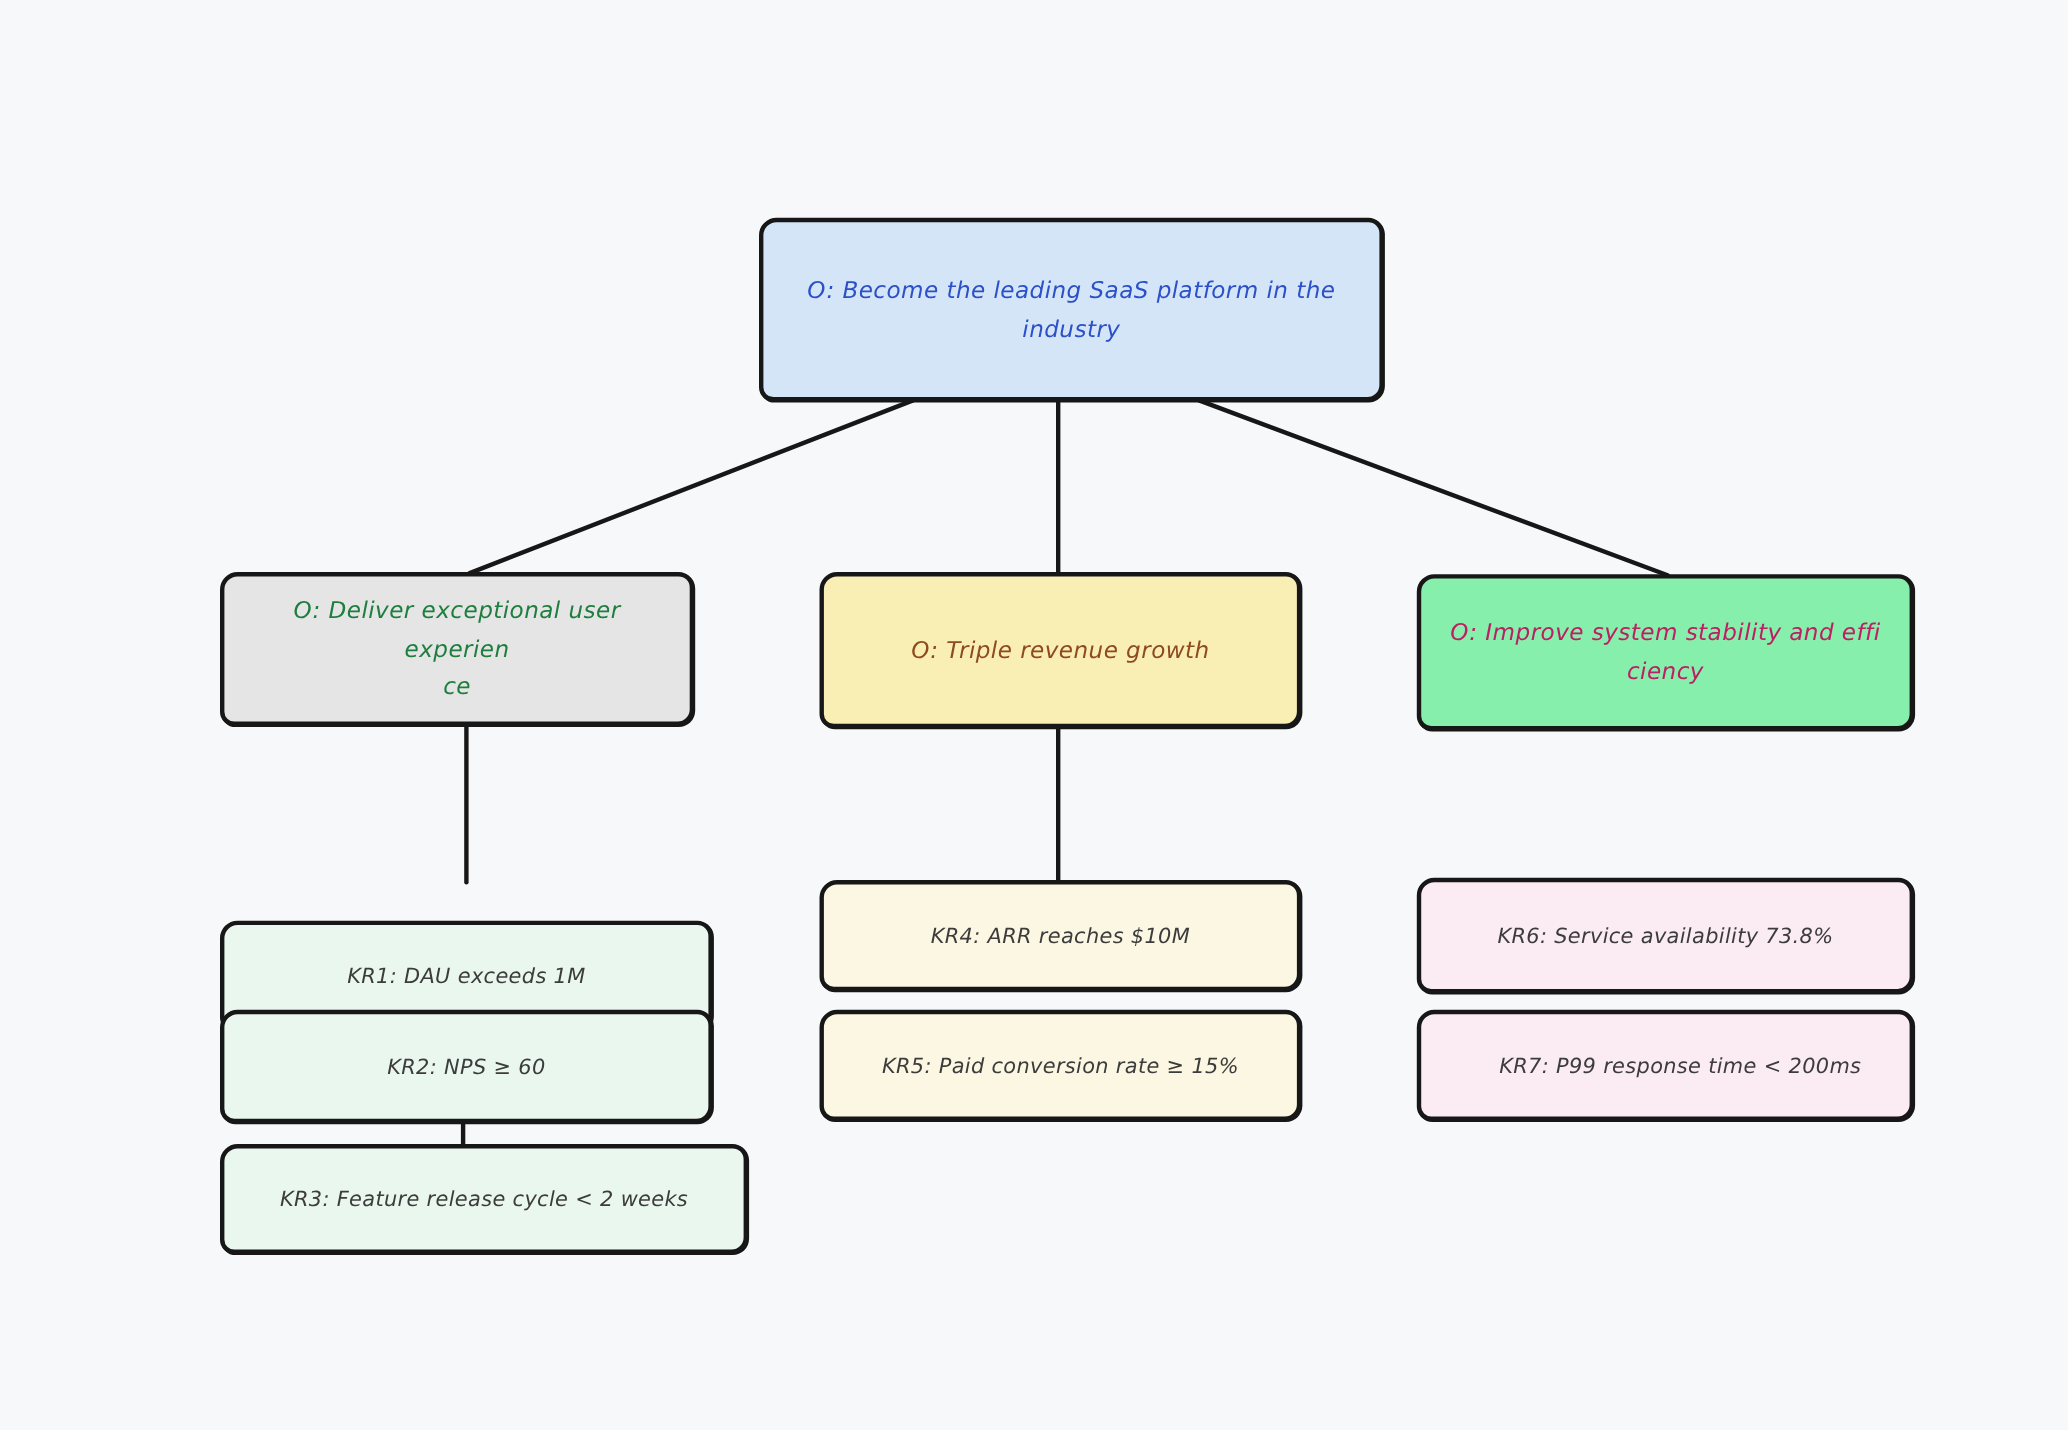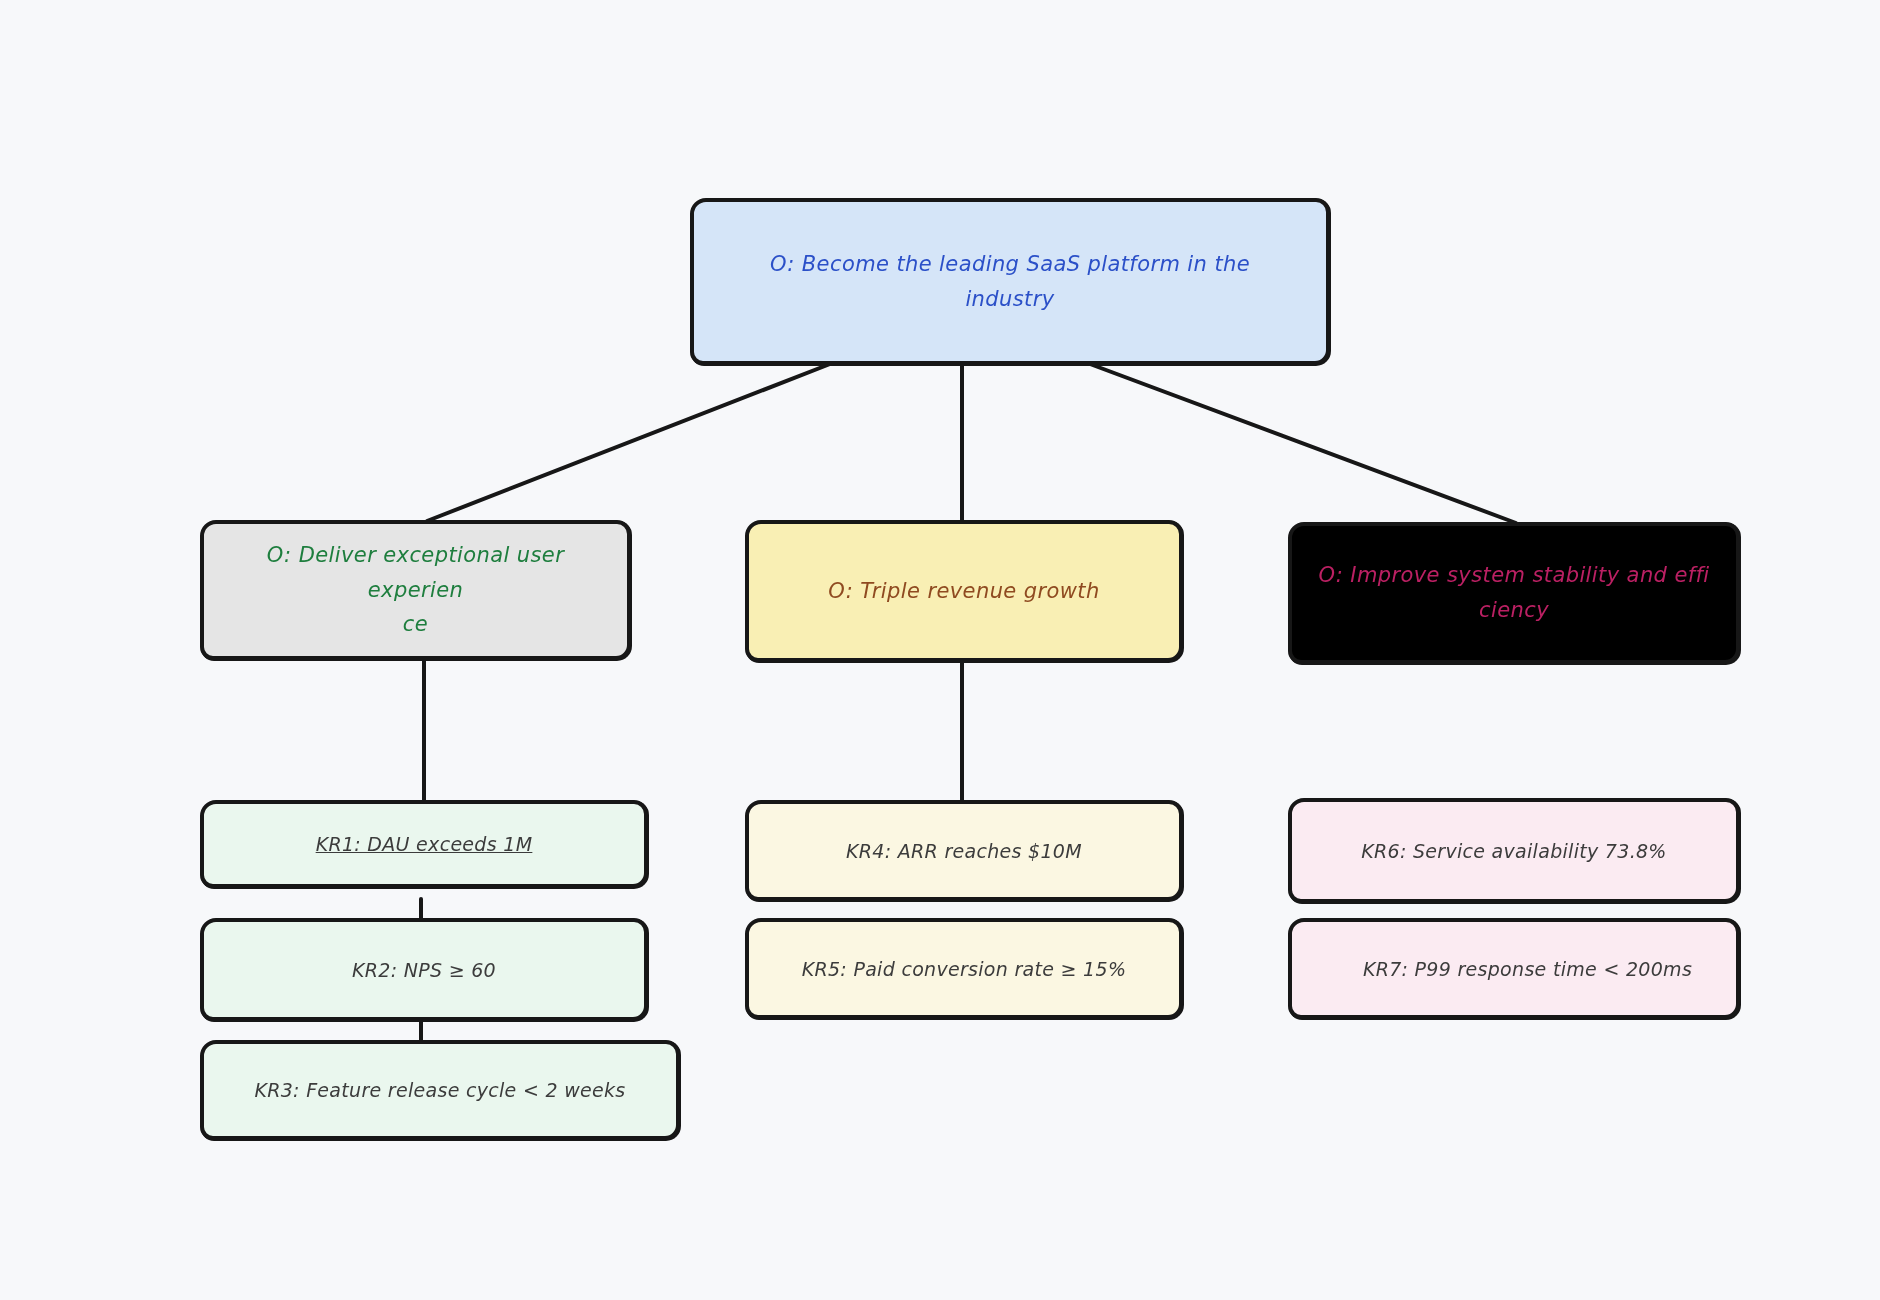--- a/index.html
+++ b/index.html
@@ -34,28 +34,28 @@
     font-weight: 500;
   }
   .obj span { display: block; }
   .kr {
     font-style: italic;
     font-size: 19px;
     letter-spacing: 0.3px;
     color: #3c3c3c;
   }
   
-  .n-root     { left: 690px;  top: 198px; width: 640px; height: 167px; background: #d5e5f8; color: #2b50c8; }
+  .n-root     { left: 690px;  top: 198px; width: 568px; height: 167px; background: #d5e5f8; color: #2b50c8; }
   .n-obj-ux   { left: 200px;  top: 520px; width: 431px; height: 140px; background: #e5e5e5; color: #1e7e3e; }
   .n-obj-rev  { left: 745px;  top: 520px; width: 438px; height: 142px; background: #f9efb4; color: #8f4a20; }
-  .n-obj-stab { left: 1288px; top: 522px; width: 452px; height: 142px; background: #000000; color: #bb2063; }
+  .n-obj-stab { left: 1288px; top: 522px; width: 452px; height: 142px; background: #86efac; color: #bb2063; }
   .kr-green   { background: #eaf7ee; }
   .kr-yellow  { background: #fbf7e2; }
   .kr-pink    { background: #fbebf2; }
-  .n-kr1 { left: 200px;  top: 800px;  width: 448px; height: 88px; text-decoration: underline; }
+  .n-kr1 { left: 200px;  top: 837px;  width: 448px; height: 101px; }
   .n-kr2 { left: 200px;  top: 918px;  width: 448px; height: 103px; }
   .n-kr3 { left: 200px;  top: 1040px; width: 480px; height: 100px; }
   .n-kr4 { left: 745px;  top: 800px;  width: 438px; height: 101px; }
   .n-kr5 { left: 745px;  top: 918px;  width: 438px; height: 101px; justify-content: center; }
   .n-kr6 { left: 1288px; top: 798px;  width: 452px; height: 105px; }
   .n-kr7 { left: 1288px; top: 918px;  width: 452px; height: 101px; padding-left: 45px; }
 </style>
 </head>
 <body>
 

